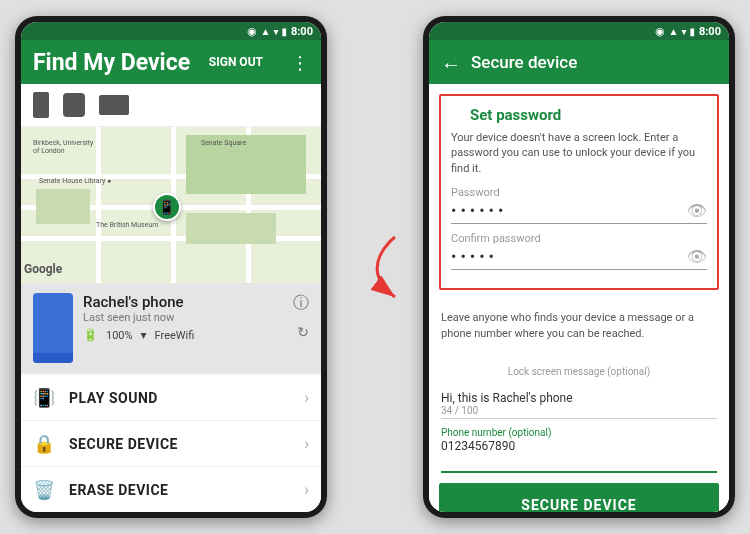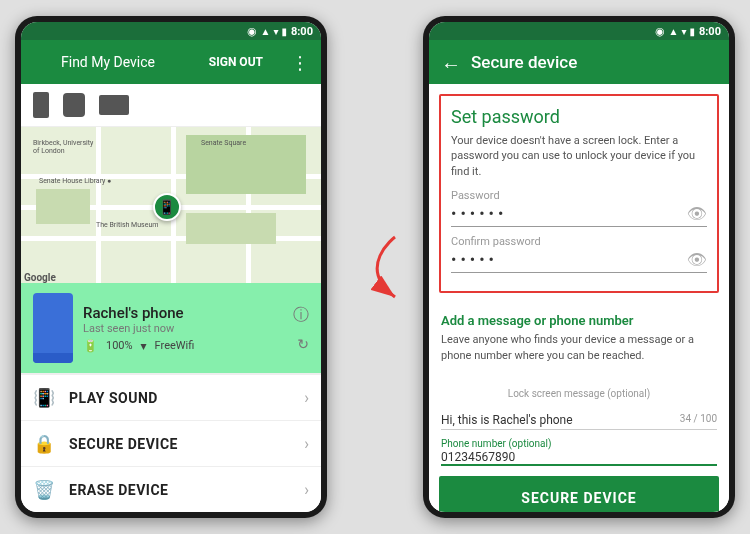--- a/index.html
+++ b/index.html
@@ -55,21 +55,21 @@
     
     .app-bar {
       background: #1b8a40;
       color: #fff;
       display: flex;
       align-items: center;
       justify-content: space-between;
       padding: 8px 12px;
       min-height: 44px;
     }
-    .app-bar-title { font-size: 14px; font-weight: 400; margin-left: 28px; }
+    .app-bar-title { font-size: 23px; font-weight: 700; }
     .app-bar-actions { display: flex; gap: 28px; align-items: center; }
     .sign-out-btn { font-size: 12px; font-weight: 700; color: #fff; }
     .more-icon { font-size: 18px; color: #fff; }
     
     .device-thumbs {
       background: #fff;
       padding: 8px 12px;
       display: flex;
       gap: 14px;
       align-items: center;
@@ -120,32 +120,32 @@
       display: flex;
       align-items: center;
       justify-content: center;
       color: #fff;
       font-size: 14px;
       border: 2px solid #fff;
       box-shadow: 0 2px 4px rgba(0,0,0,0.3);
     }
     .google-label {
       position: absolute;
-      bottom: 0;
+      bottom: 7px;
       left: 3px;
-      font-size: 10px;
+      font-size: 12px;
       color: #555;
       font-weight: bold;
     }
     
     .device-info {
-      background: #86efac;
+      background: #e5e5e5;
       padding: 10px 12px;
       display: flex;
-      align-items: center;
+      align-items: flex-start;
       gap: 10px;
       border-bottom: 1px solid #eee;
     }
     .device-thumb-img {
       width: 40px;
       height: 70px;
       background: #3a6fd8;
       border-radius: 4px;
       flex-shrink: 0;
       position: relative;
@@ -205,24 +205,25 @@
       overflow: hidden;
       background: #fff;
     }
     .section-box {
       border: 2px solid #e53935;
       margin: 10px;
       padding: 10px;
       border-radius: 2px;
     }
     .section-title {
-      font-size: 18px;
-      font-weight: 400;
+      font-size: 15px;
+      font-weight: 700;
       color: #1b8a40;
       margin-bottom: 6px;
+      margin-left: 19px;
     }
     .section-desc {
       font-size: 11px;
       color: #555;
       margin-bottom: 10px;
       line-height: 1.4;
     }
     .input-group {
       margin-bottom: 8px;
     }
@@ -269,32 +270,33 @@
       margin-bottom: 14px;
       text-align: center;
     }
     .text-input-val {
       font-size: 12px;
       color: #333;
       border-bottom: 1px solid #ccc;
       padding-bottom: 2px;
       display: flex;
       justify-content: space-between;
+      flex-direction: column;
     }
     .char-count { font-size: 10px; color: #999; }
     .phone-input-label {
       font-size: 10px;
       color: #1b8a40;
       margin-bottom: 1px;
     }
     .phone-input-val {
       font-size: 12px;
       color: #333;
       border-bottom: 2px solid #1b8a40;
-      padding-bottom: 0;
+      padding-bottom: 18px;
     }
     .secure-btn {
       background: #1b8a40;
       color: #fff;
       text-align: center;
       padding: 14px;
       font-size: 14px;
       font-weight: 700;
       letter-spacing: 1px;
       margin: 10px;
@@ -461,21 +463,20 @@
           <div class="input-group">
             <div class="input-label">Confirm password</div>
             <div class="input-row">
               <span class="input-dots">•••••</span>
               <span class="eye-icon">👁</span>
             </div>
           </div>
         </div>
 
         <div class="green-section">
-          <div class="green-title">Add a message or phone number</div>
           <div class="green-desc">Leave anyone who finds your device a message or a phone number where you can be reached.</div>
 
           <div class="text-input-group">
             <div class="text-input-label">Lock screen message (optional)</div>
             <div class="text-input-val">
               <span>Hi, this is Rachel's phone</span>
               <span class="char-count">34 / 100</span>
             </div>
           </div>
 

